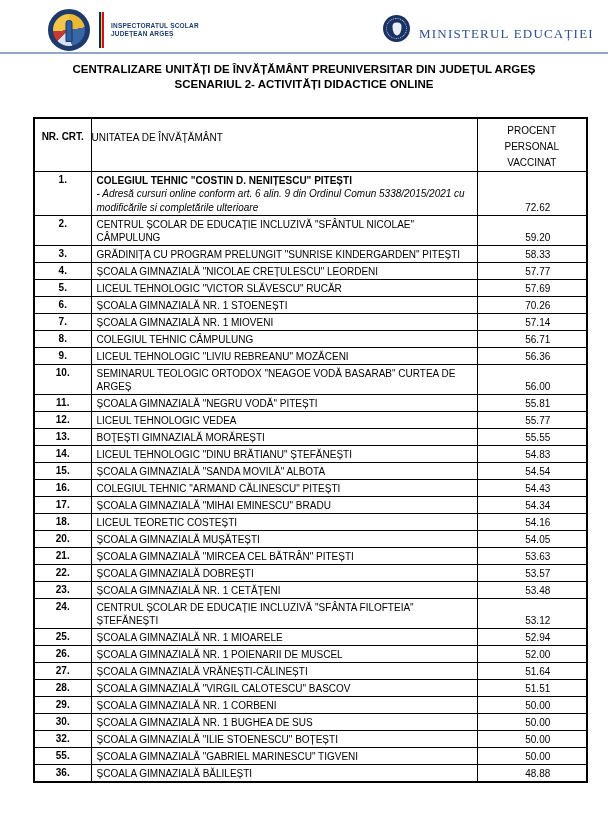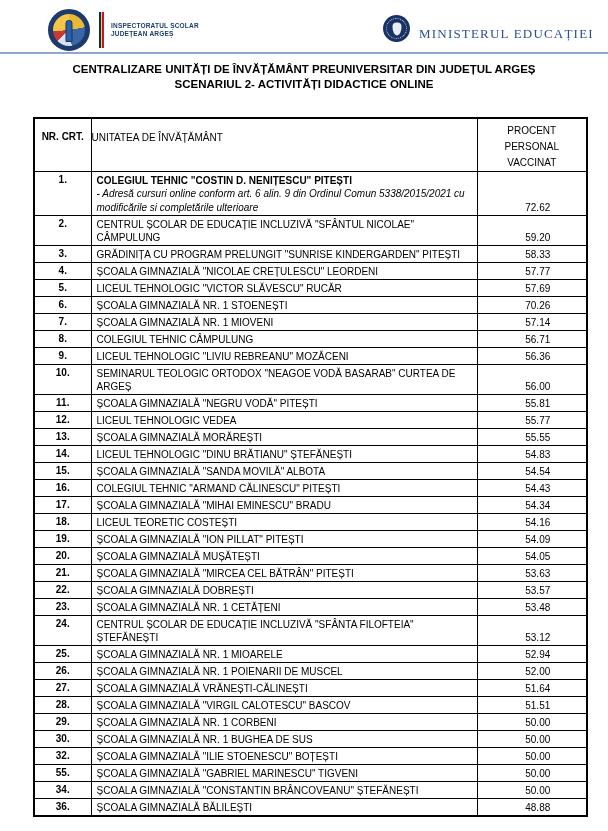--- a/index.html
+++ b/index.html
@@ -208,21 +208,21 @@
       <td class="nr">12.</td>
       <td class="name">
         <div class="nm">LICEUL TEHNOLOGIC VEDEA</div>
       </td>
       <td class="pct">55.77</td>
     </tr>
 
     <tr>
       <td class="nr">13.</td>
       <td class="name">
-        <div class="nm">ȘCOALA GIMNAZIALĂ MORĂREȘTI</div>
+        <div class="nm">BOȚEȘTI GIMNAZIALĂ MORĂREȘTI</div>
       </td>
       <td class="pct">55.55</td>
     </tr>
 
     <tr>
       <td class="nr">14.</td>
       <td class="name">
         <div class="nm">LICEUL TEHNOLOGIC "DINU BRĂTIANU" ȘTEFĂNEȘTI</div>
       </td>
       <td class="pct">54.83</td>
@@ -253,27 +253,20 @@
     </tr>
 
     <tr>
       <td class="nr">18.</td>
       <td class="name">
         <div class="nm">LICEUL TEORETIC COSTEȘTI</div>
       </td>
       <td class="pct">54.16</td>
     </tr>
 
-    <tr>
-      <td class="nr">19.</td>
-      <td class="name">
-        <div class="nm">ȘCOALA GIMNAZIALĂ "ION PILLAT" PITEȘTI</div>
-      </td>
-      <td class="pct">54.09</td>
-    </tr>
 
     <tr>
       <td class="nr">20.</td>
       <td class="name">
         <div class="nm">ȘCOALA GIMNAZIALĂ MUȘĂTEȘTI</div>
       </td>
       <td class="pct">54.05</td>
     </tr>
 
     <tr>
@@ -366,27 +359,20 @@
     </tr>
 
     <tr>
       <td class="nr">55.</td>
       <td class="name">
         <div class="nm">ȘCOALA GIMNAZIALĂ "GABRIEL MARINESCU" TIGVENI</div>
       </td>
       <td class="pct">50.00</td>
     </tr>
 
-    <tr>
-      <td class="nr">34.</td>
-      <td class="name">
-        <div class="nm">ȘCOALA GIMNAZIALĂ "CONSTANTIN BRÂNCOVEANU" ȘTEFĂNEȘTI</div>
-      </td>
-      <td class="pct">50.00</td>
-    </tr>
 
 
     <tr>
       <td class="nr">36.</td>
       <td class="name">
         <div class="nm">ȘCOALA GIMNAZIALĂ BĂLILEȘTI</div>
       </td>
       <td class="pct">48.88</td>
     </tr>
 

